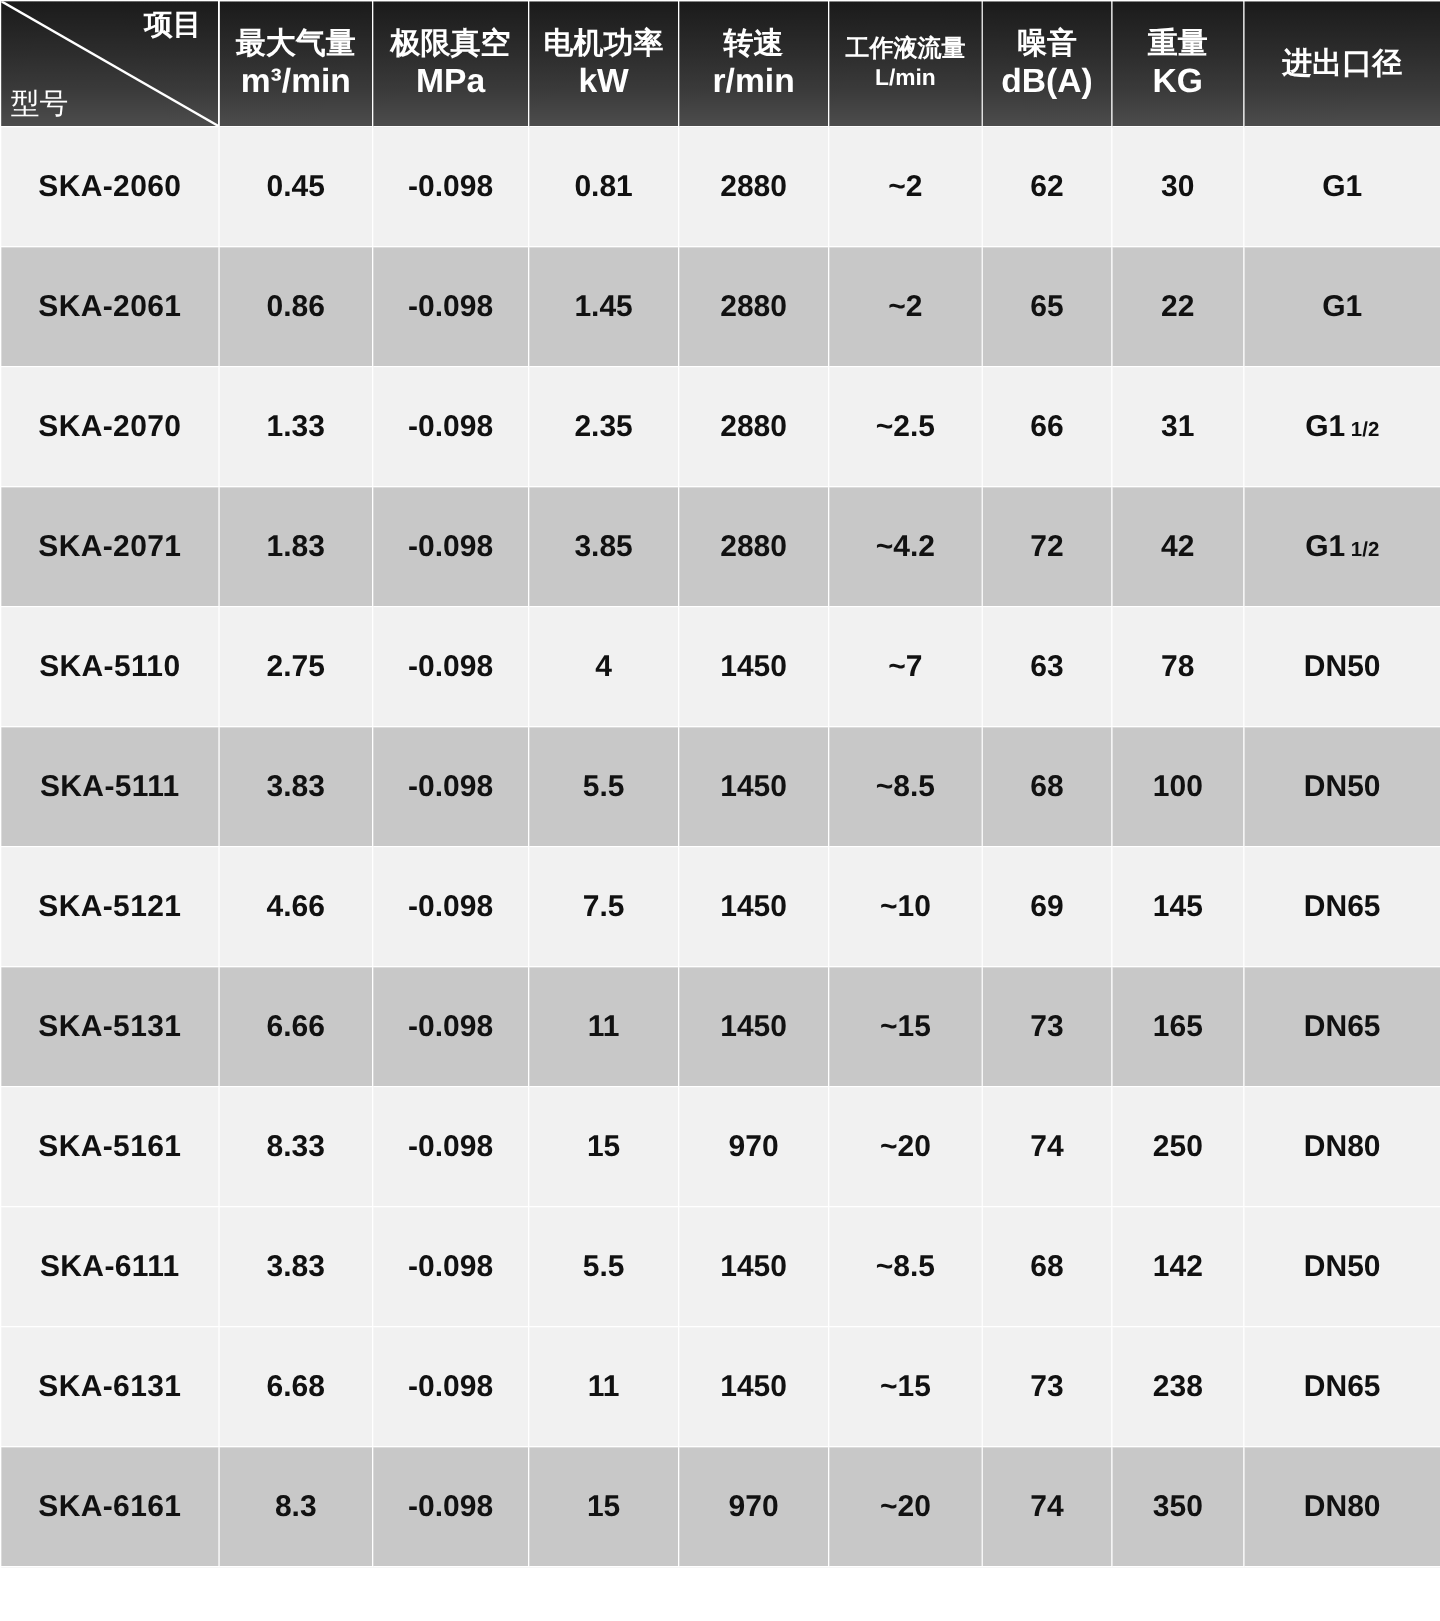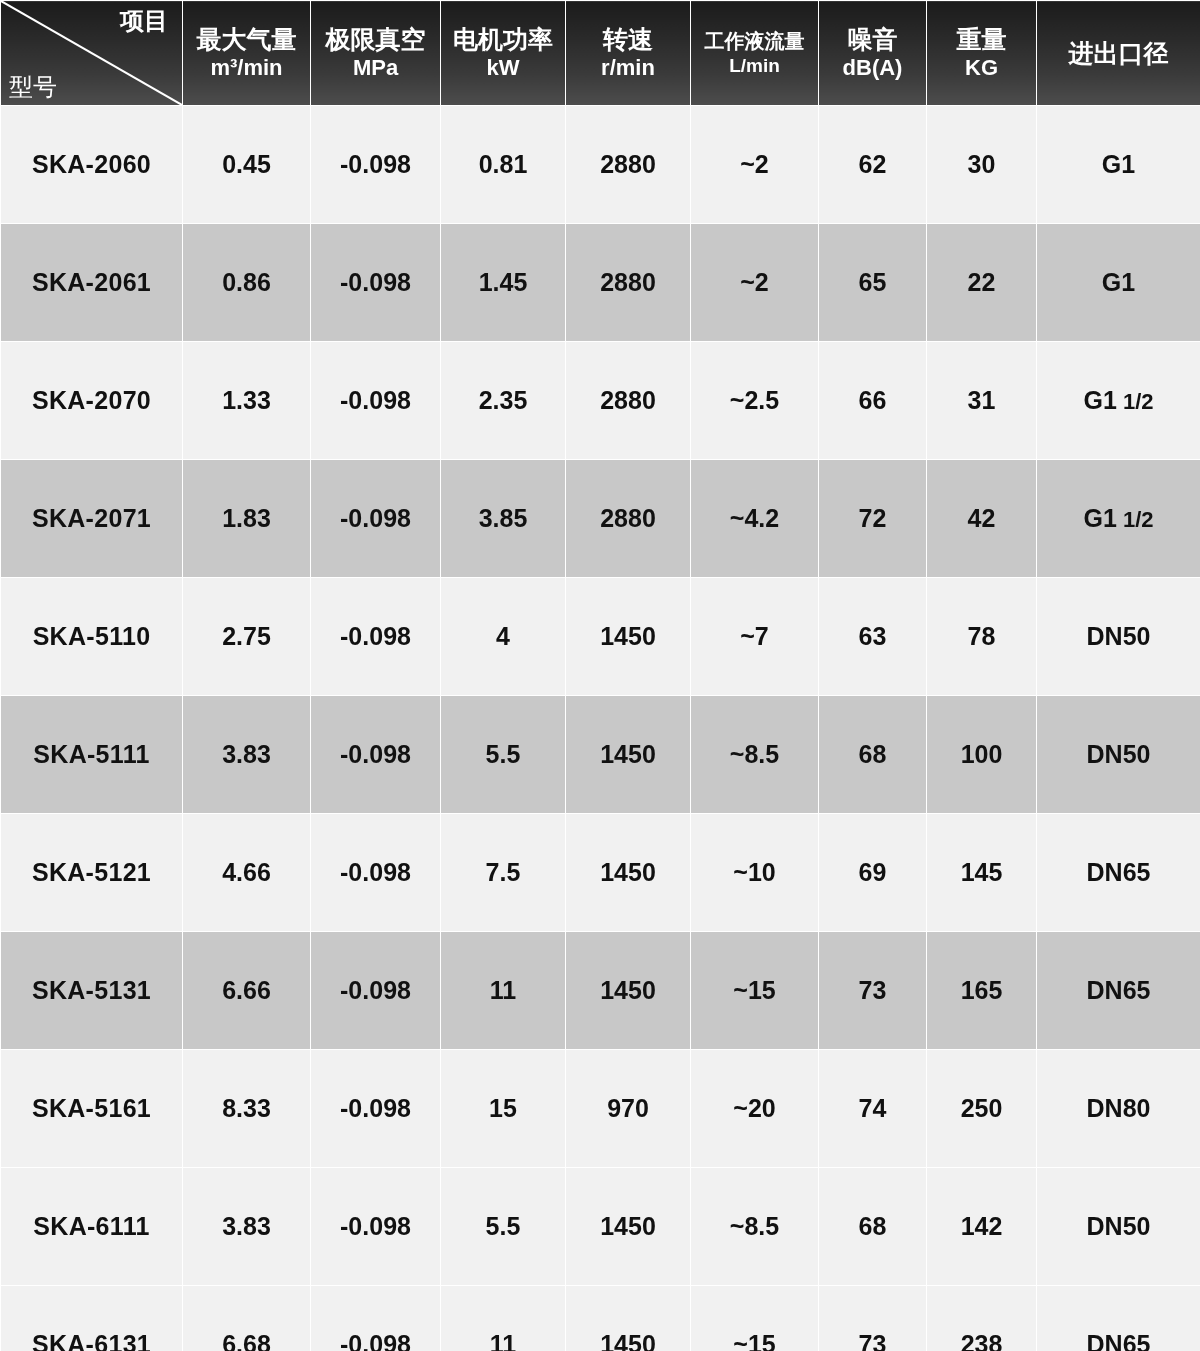--- a/index.html
+++ b/index.html
@@ -67,50 +67,50 @@
     font-size: 24px;
     font-weight: normal;
     white-space: nowrap;
   }
   .hdr-line1 {
     display: block;
     font-size: 25px;
   }
   .hdr-line2 {
     display: block;
-    font-size: 22px;
+    font-size: 28px;
   }
   th.small-head .hdr-line1 {
     font-size: 20px;
   }
   th.small-head .hdr-line2 {
     font-size: 19px;
   }
   
   tbody tr {
-    height: 118px;
+    height: 100px;
   }
   tbody tr.row-light td {
     background: #f1f1f1;
   }
   tbody tr.row-dark td {
     background: #c8c8c8;
   }
   tbody td {
     font-size: 25px;
     font-weight: bold;
     color: #111111;
     border: 1px solid #ffffff;
   }
   tbody td.model-cell {
     font-size: 25px;
     letter-spacing: 0.3px;
   }
   .sub-small {
-    font-size: 22px;
+    font-size: 17px;
     vertical-align: baseline;
   }
 </style>
 </head>
 <body>
 
 <table class="spec-table">
   <colgroup>
     <col style="width:182px">
     <col style="width:128px">

